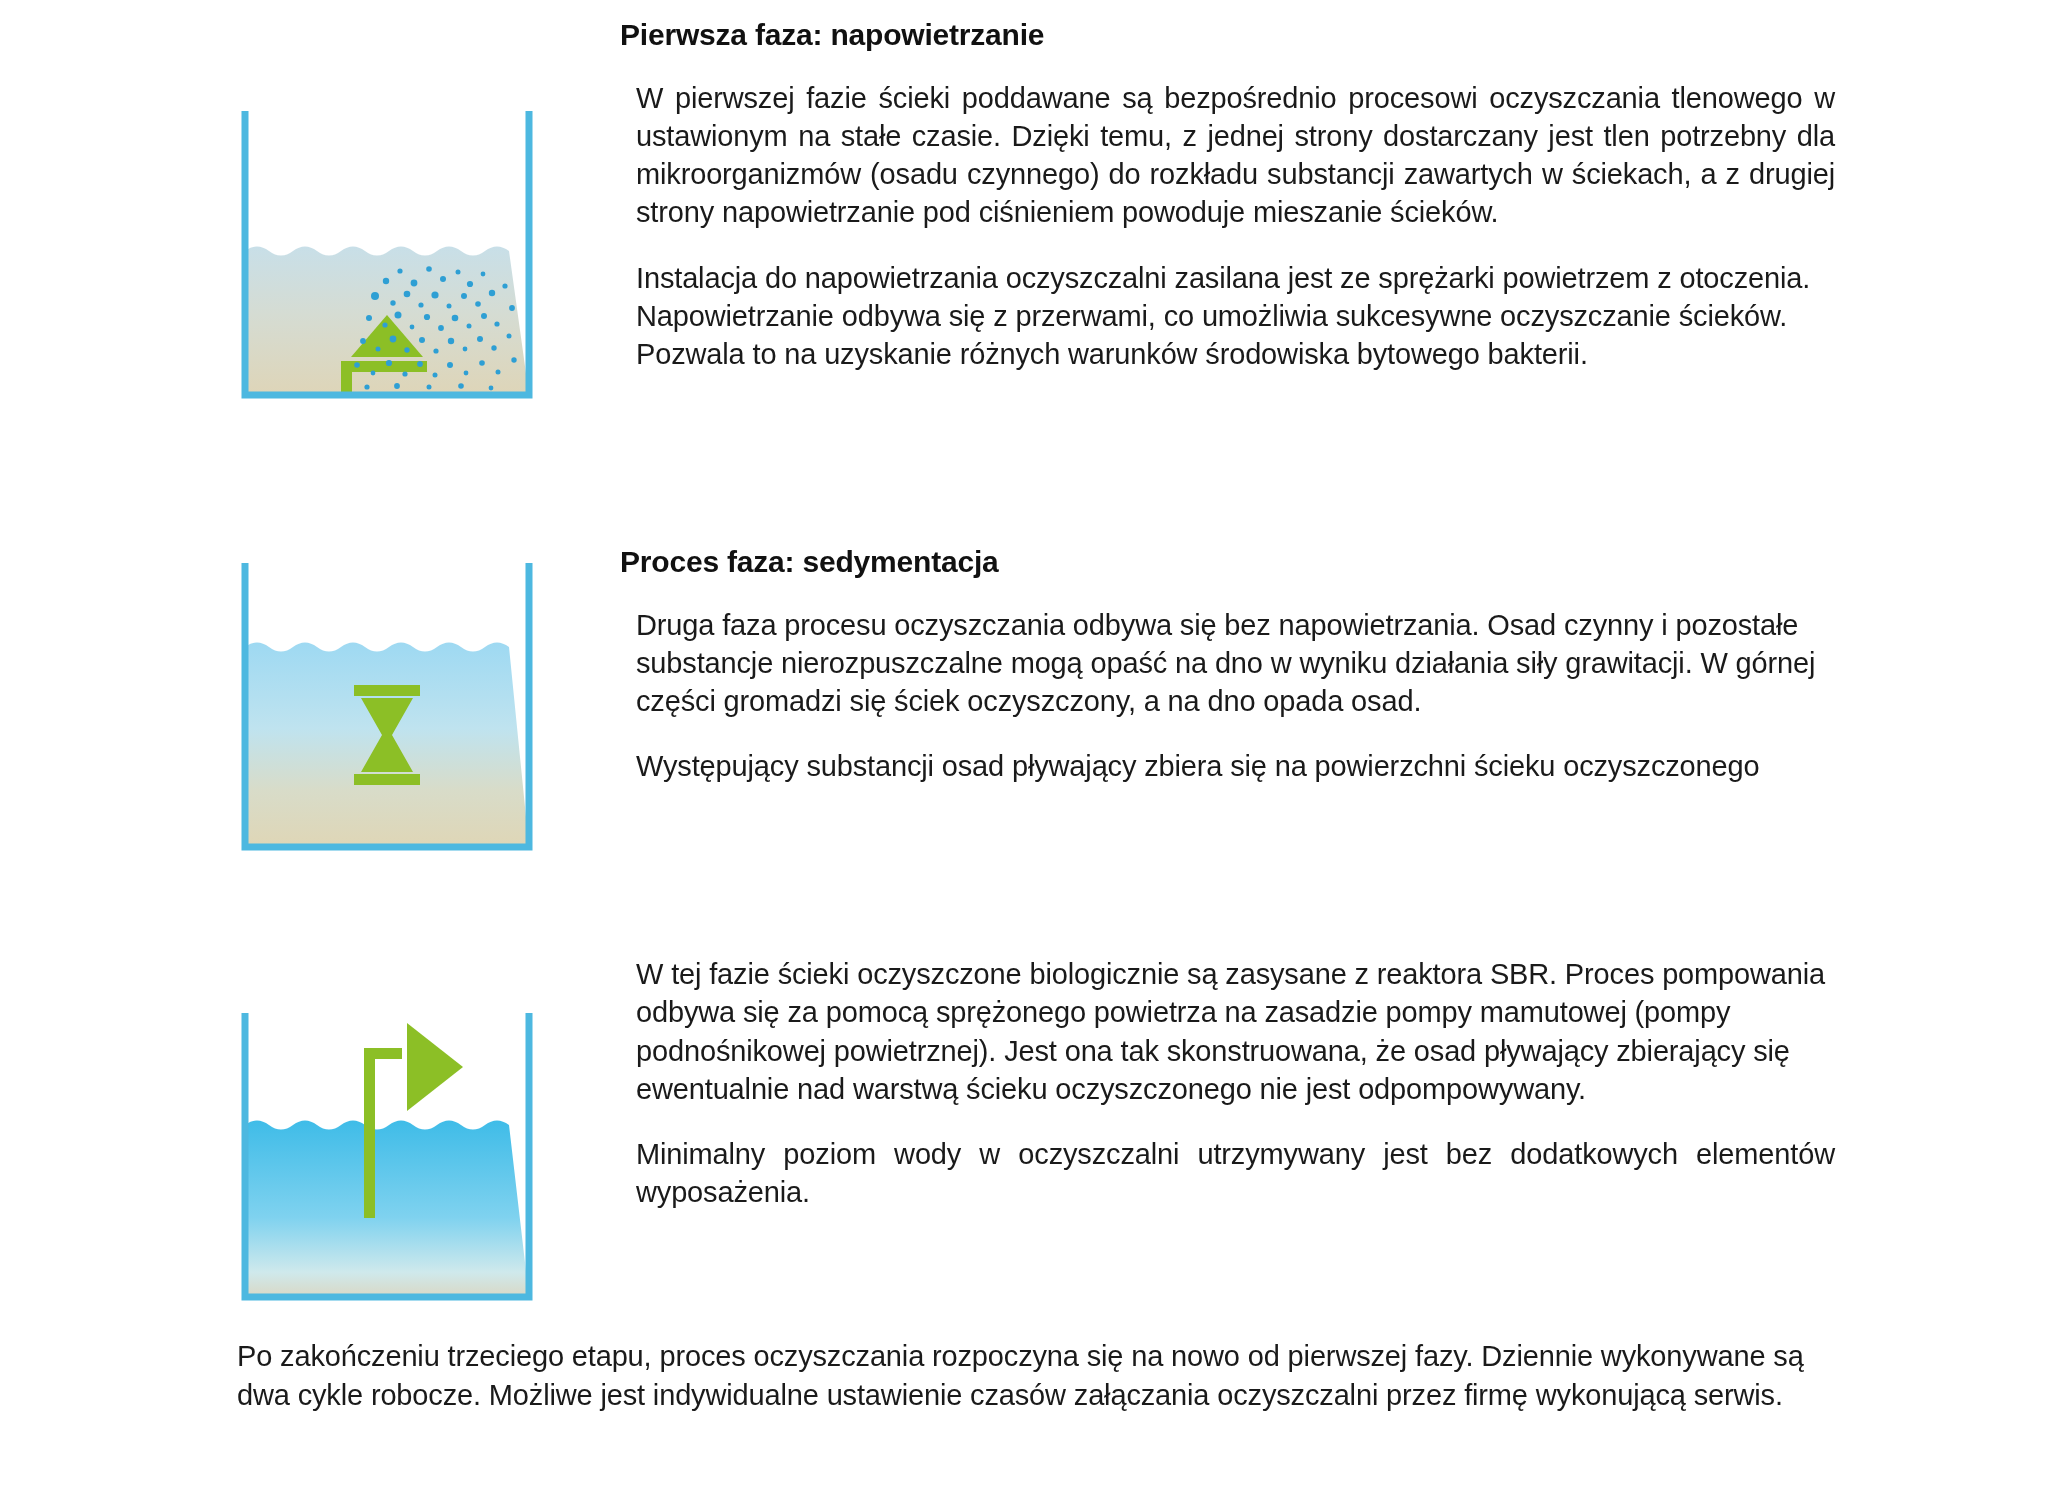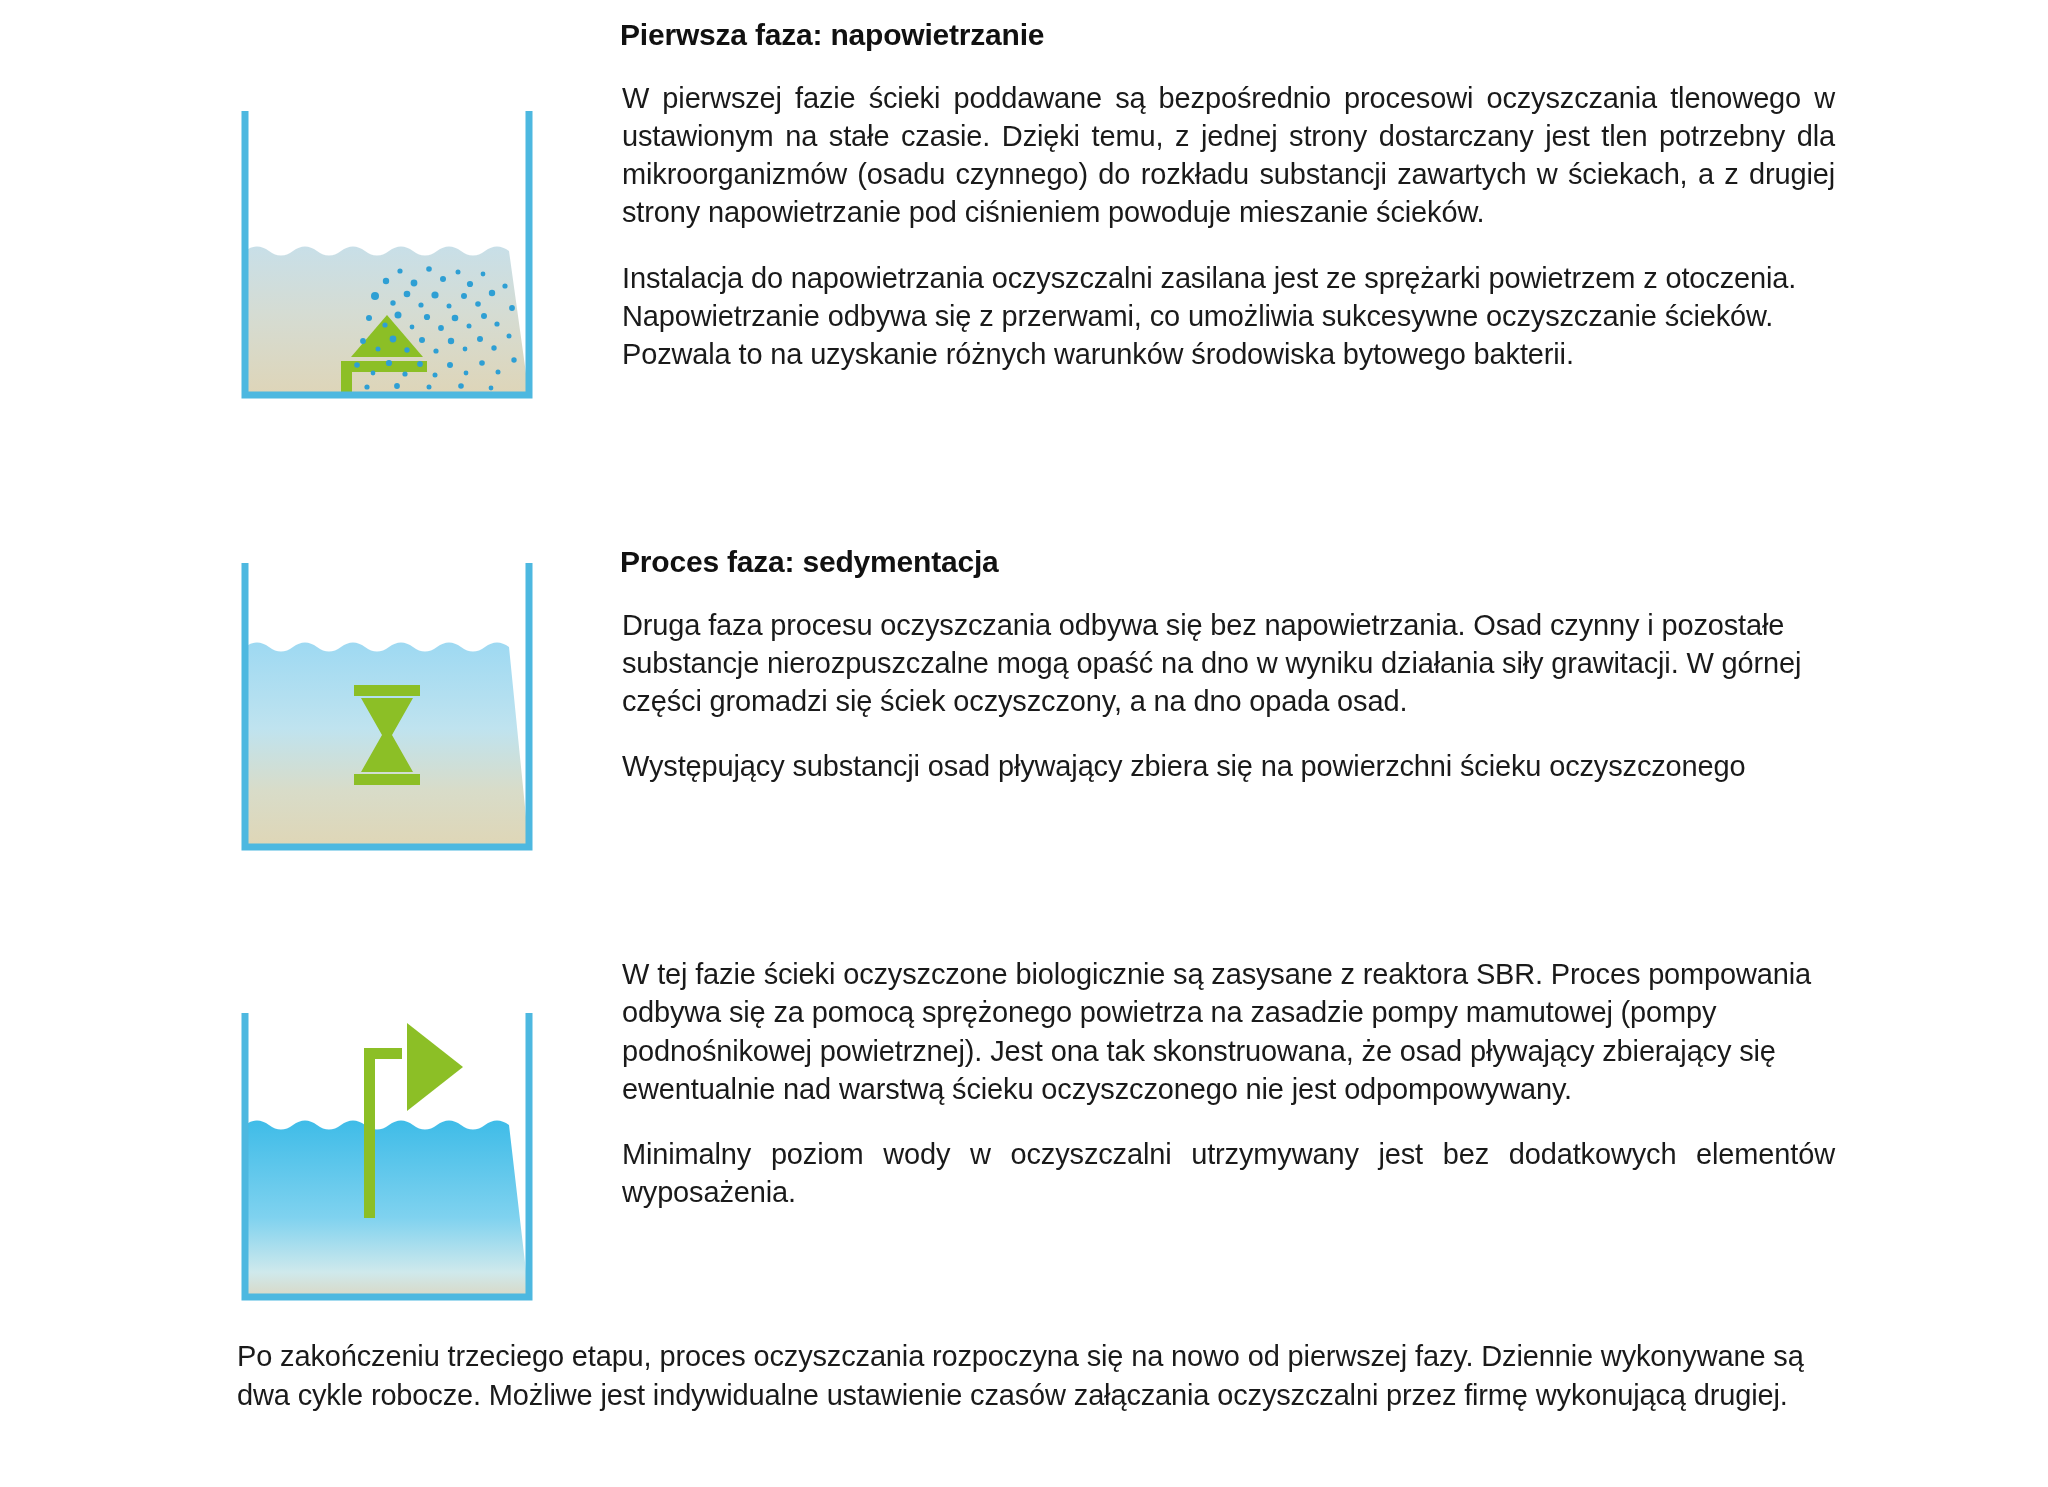--- a/index.html
+++ b/index.html
@@ -51,21 +51,21 @@
   h2.phase-title {
     margin: 0 0 26px 0;
     font-size: 30px;
     font-weight: bold;
     line-height: 1.15;
     letter-spacing: -0.2px;
     color: #111111;
   }
 
   p.body-text {
-    margin: 0 0 27px 2px;
+    margin: 0 0 27px 16px;
     font-size: 29px;
     line-height: 1.32;
     text-align: justify;
     color: #1a1a1a;
     letter-spacing: -0.15px;
   }
   p.body-text:last-child { margin-bottom: 0; }
   p.left-text {
     text-align: left;
   }
@@ -263,16 +263,16 @@
       </div>
     </div>
 
     <div class="text-col">
       <p class="body-text left-text">W tej fazie ścieki oczyszczone biologicznie są zasysane z reaktora SBR. Proces pompowania odbywa się za pomocą sprężonego powietrza na zasadzie pompy mamutowej (pompy podnośnikowej powietrznej). Jest ona tak skonstruowana, że osad pływający zbierający się ewentualnie nad warstwą ścieku oczyszczonego nie jest odpompowywany.</p>
       <p class="body-text">Minimalny poziom wody w oczyszczalni utrzymywany jest bez dodatkowych elementów wyposażenia.</p>
     </div>
   </div>
 
   <div class="footer">
-    <p>Po zakończeniu trzeciego etapu, proces oczyszczania rozpoczyna się na nowo od pierwszej fazy. Dziennie wykonywane są dwa cykle robocze. Możliwe jest indywidualne ustawienie czasów załączania oczyszczalni przez firmę wykonującą drugiej.</p>
+    <p>Po zakończeniu trzeciego etapu, proces oczyszczania rozpoczyna się na nowo od pierwszej fazy. Dziennie wykonywane są dwa cykle robocze. Możliwe jest indywidualne ustawienie czasów załączania oczyszczalni przez firmę wykonującą serwis.</p>
   </div>
 
 </div>
 
 </body></html>

